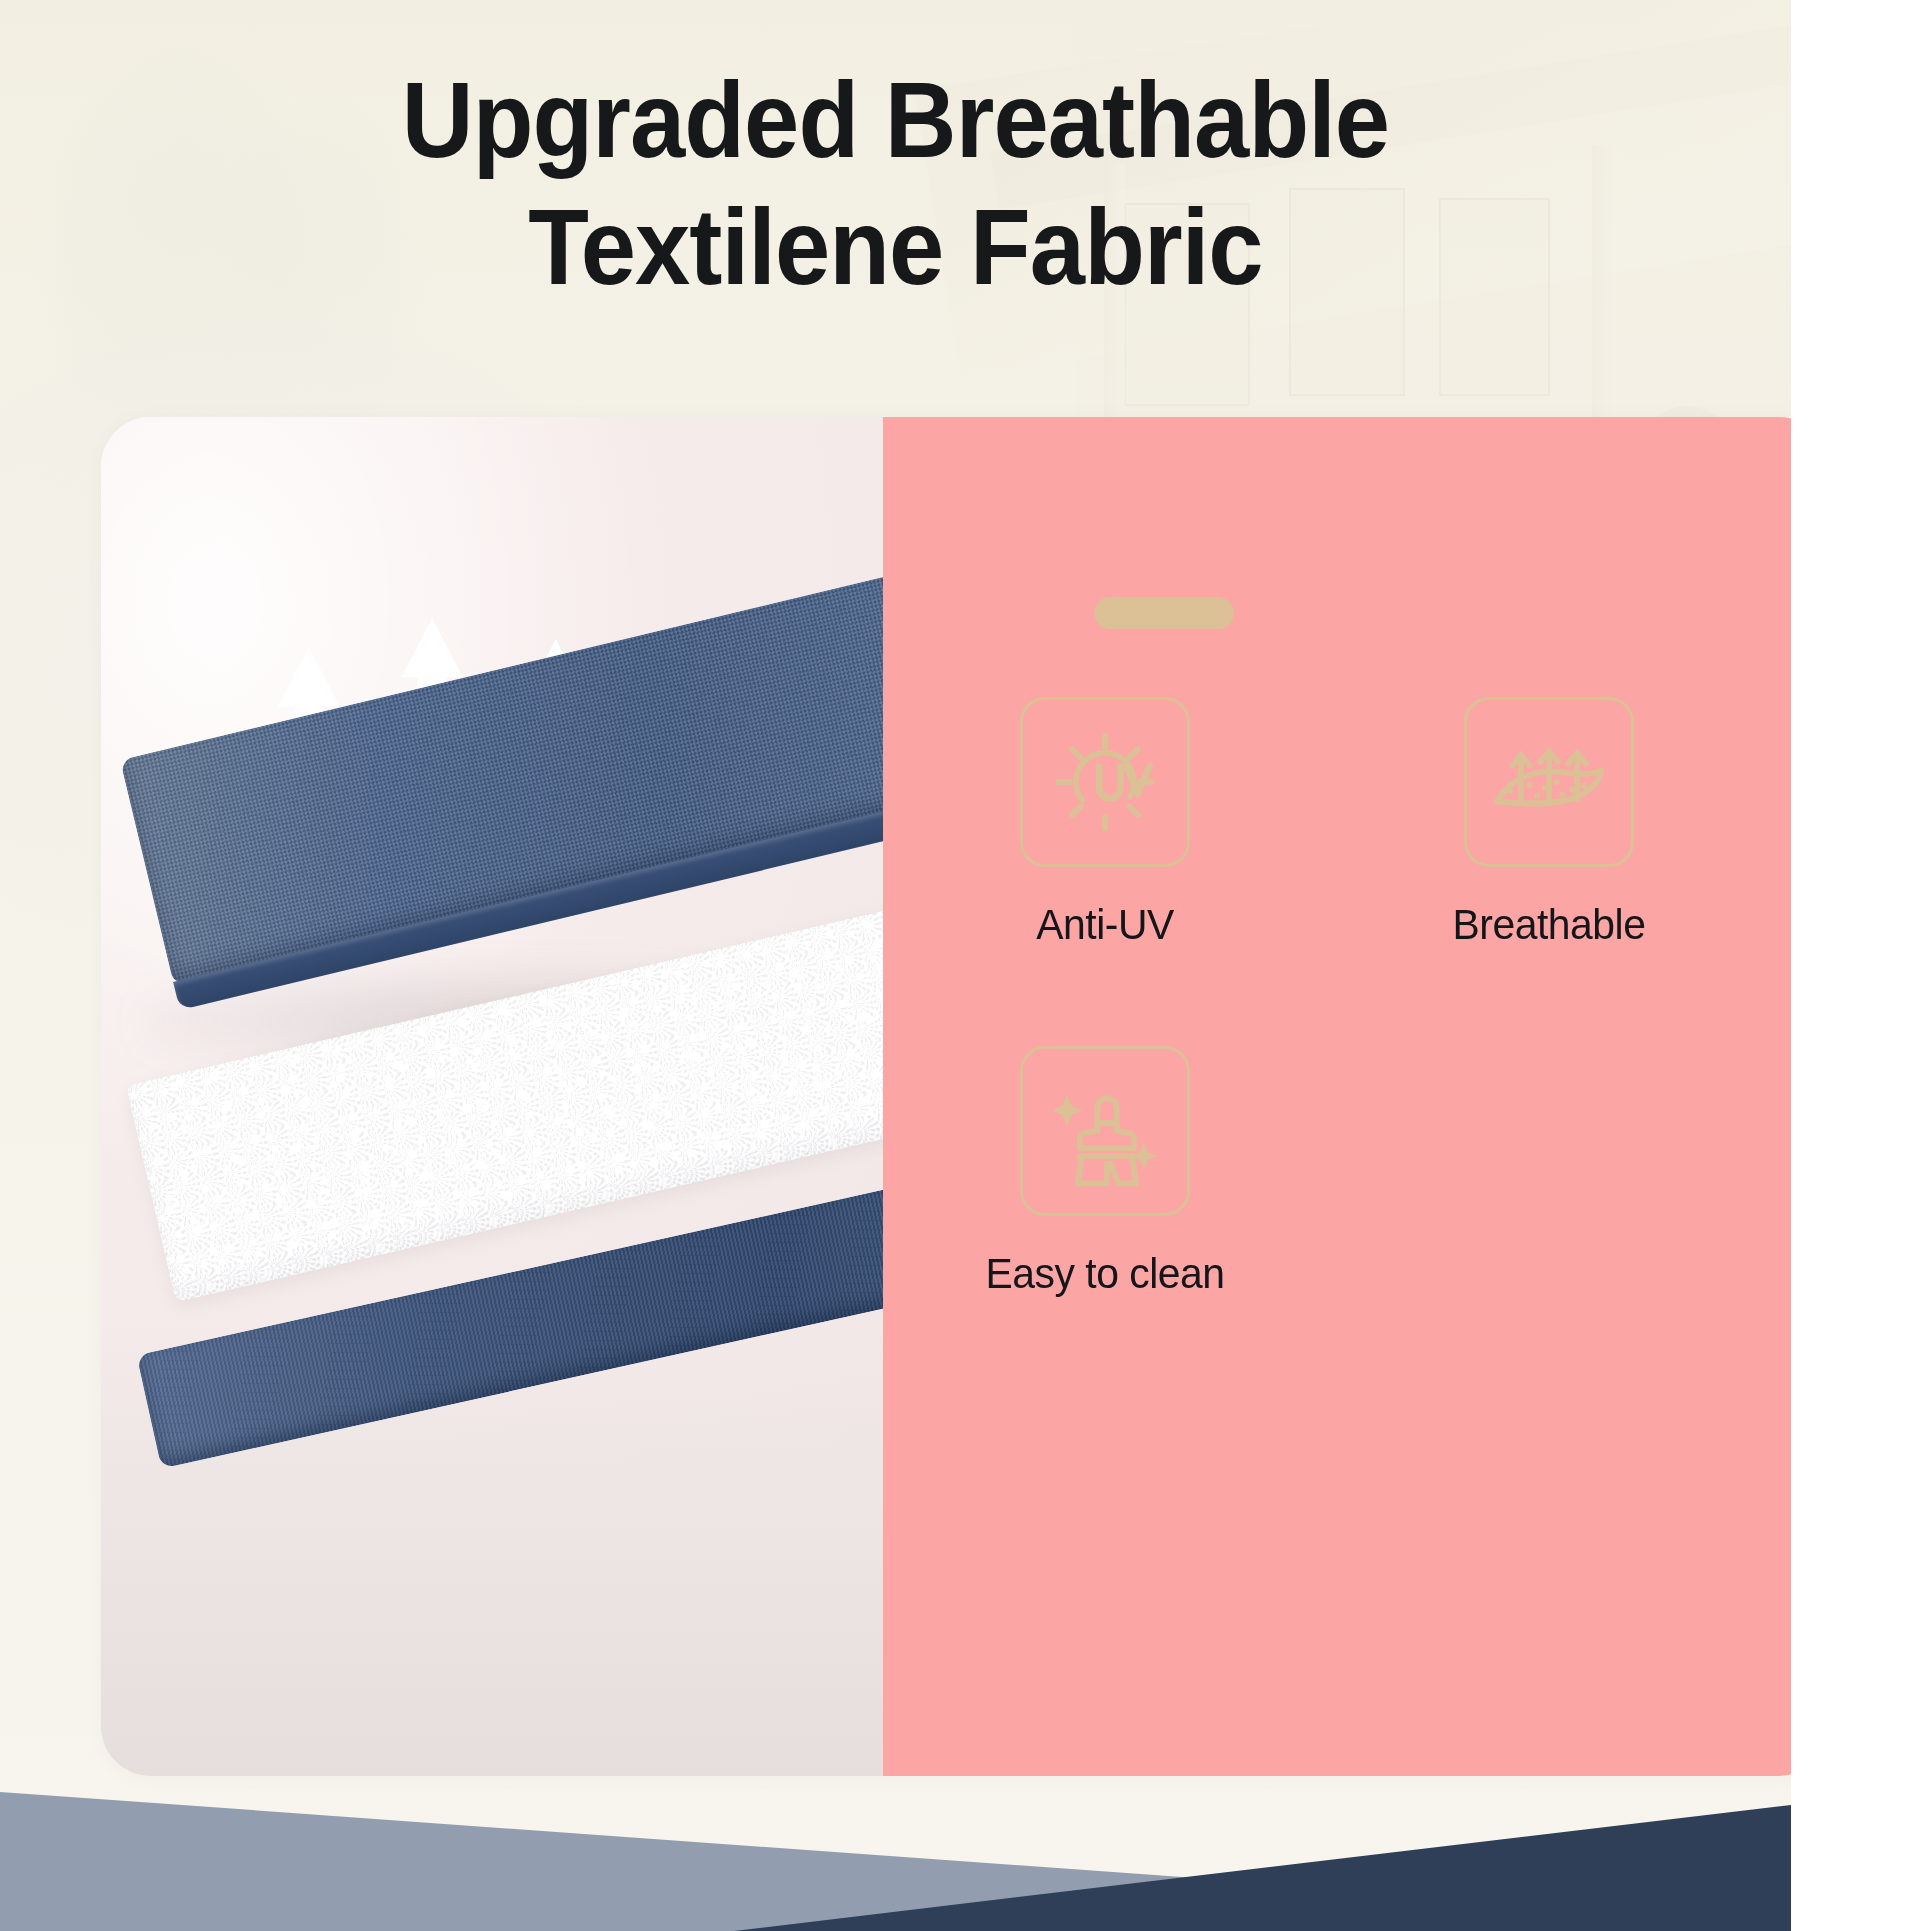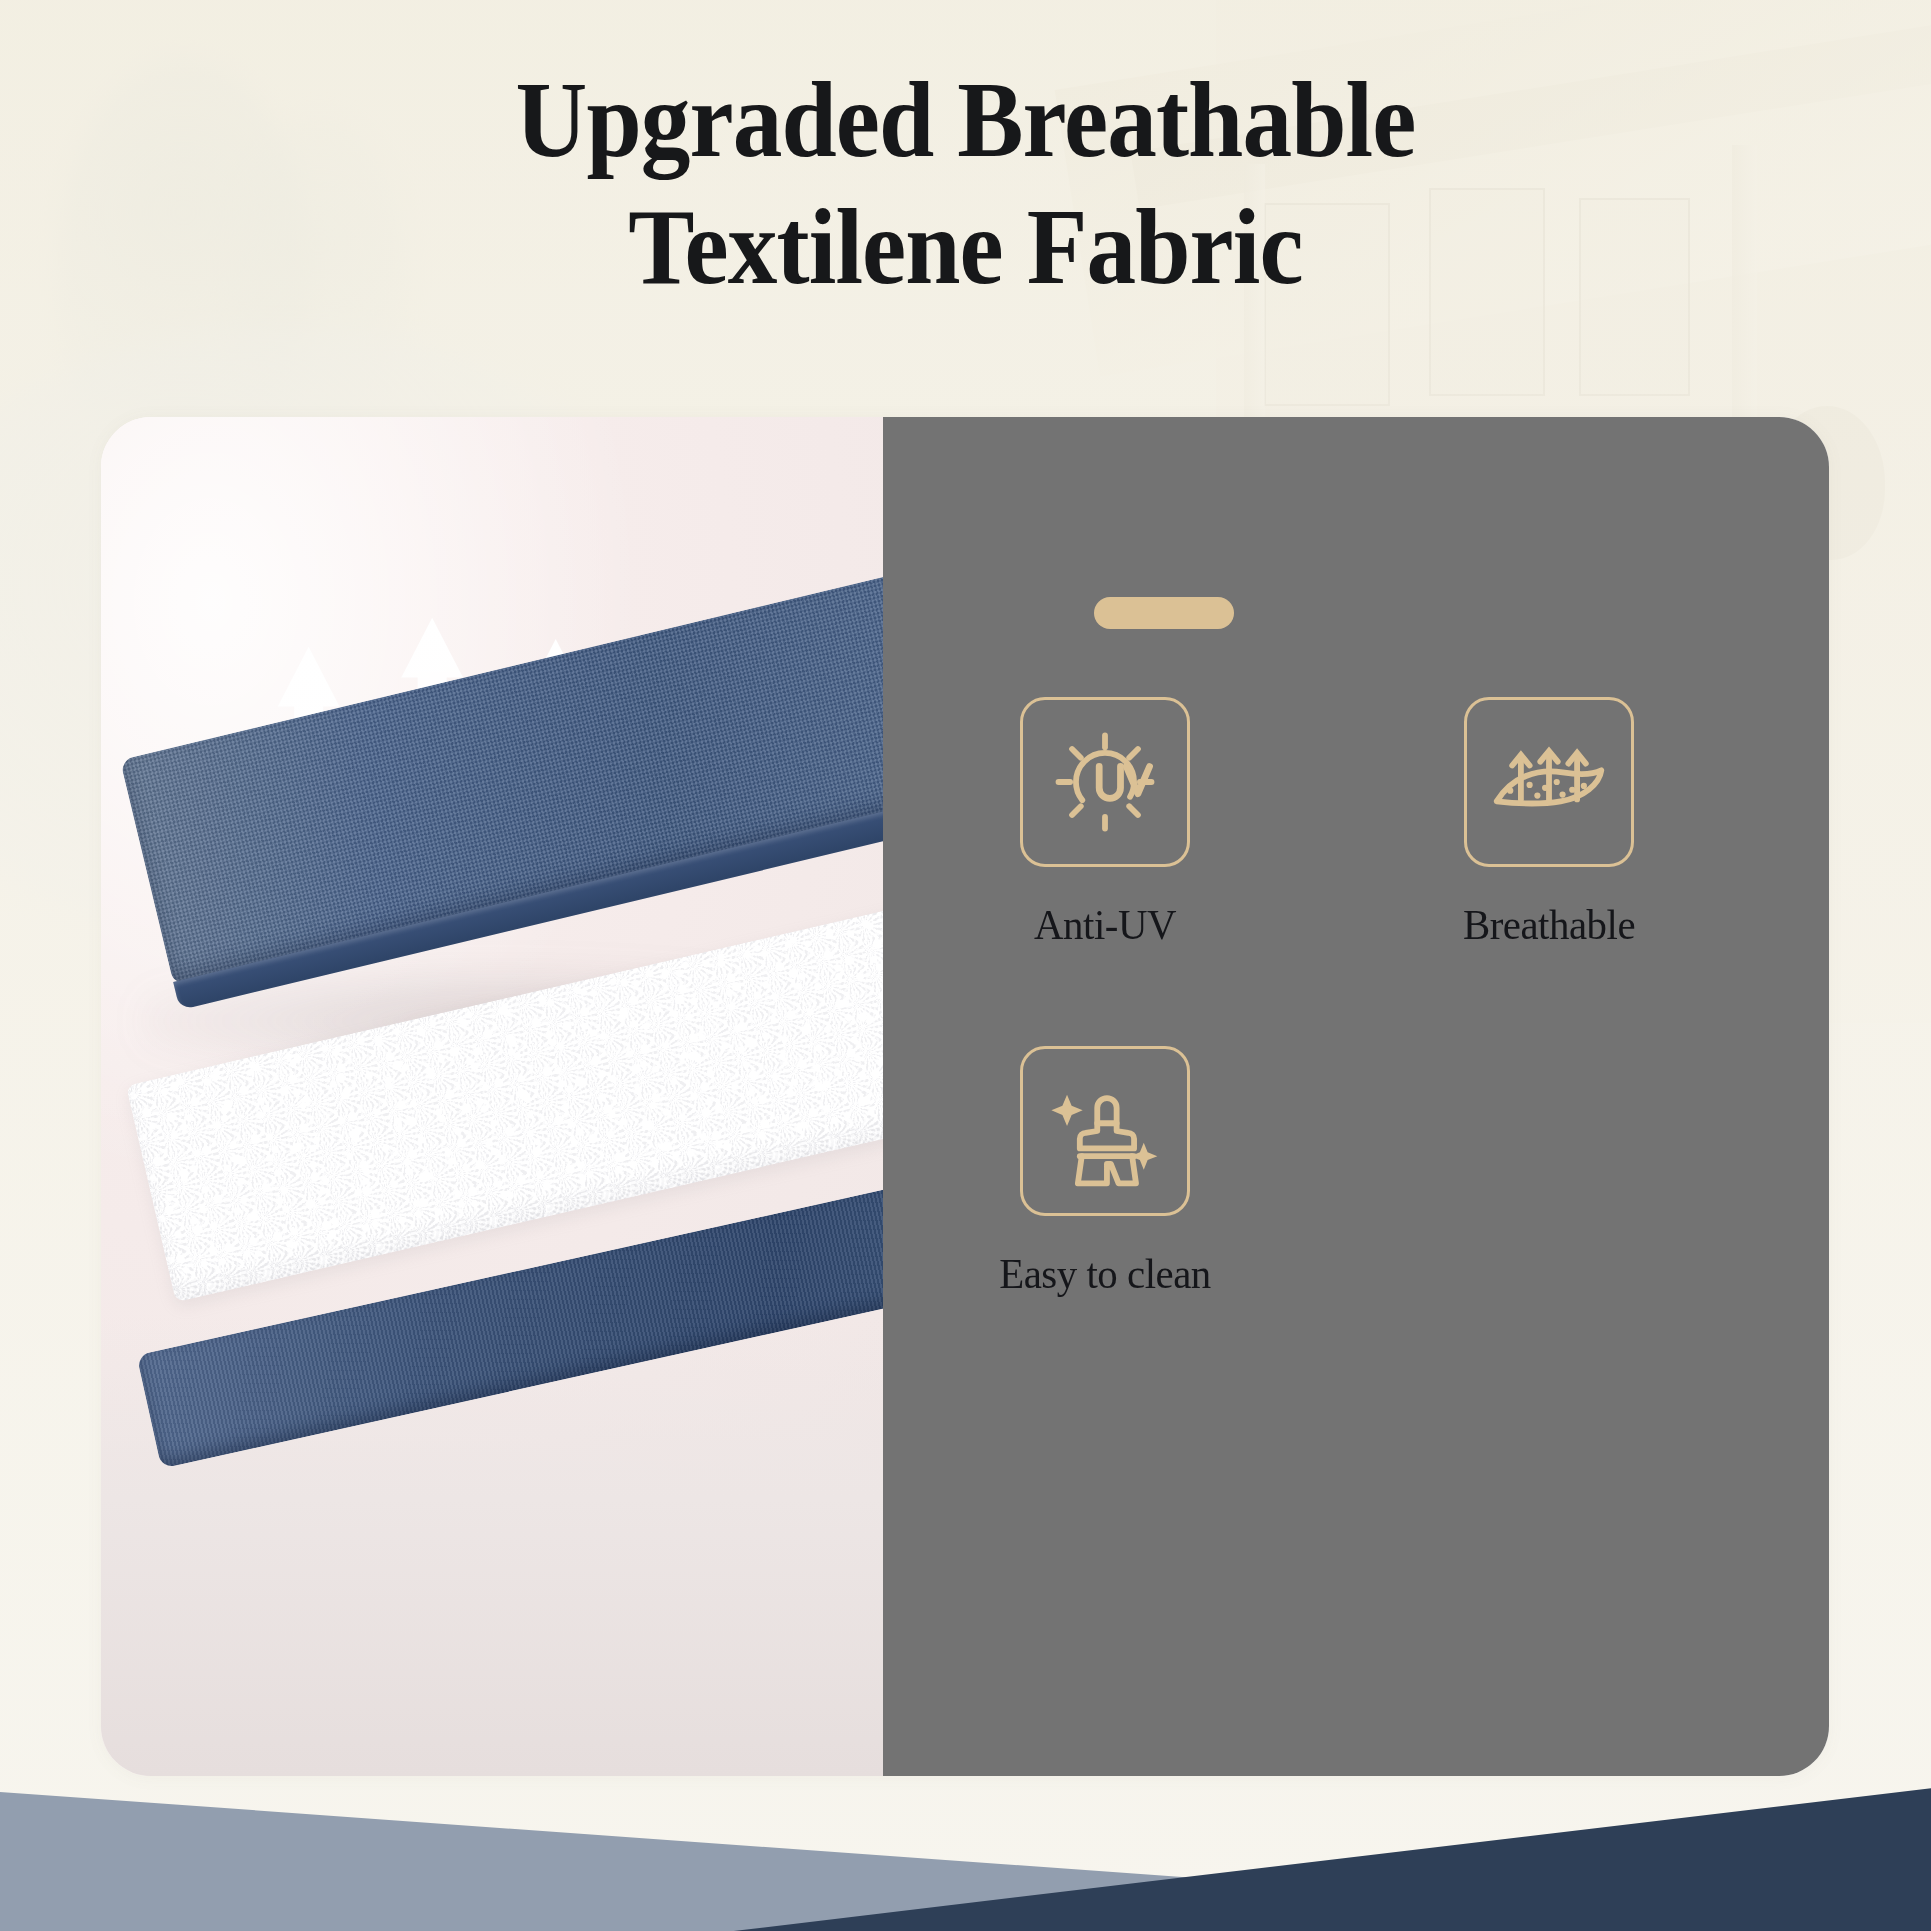--- a/index.html
+++ b/index.html
@@ -5,24 +5,23 @@
   * { margin:0; padding:0; box-sizing:border-box; }
   html, body {
     width:1931px; height:1931px;
     font-family:"Liberation Sans", sans-serif;
     overflow:hidden;
   }
 
   
   .canvas {
     position:relative;
-    width:1931px; height:1931px;
+    width:1791px; height:1931px;
     background:#F4F1E6;
     overflow:hidden;
-    font-family:Liberation Serif, serif;
   }
 
   
   .bg-photo {
     position:absolute; inset:0;
     overflow:hidden;
   }
   .bg-photo .sky {
     position:absolute; inset:0;
     background:
@@ -217,21 +216,21 @@
     position:absolute; left:39px; top:541px;
     width:792px; height:126px;
     background:radial-gradient(ellipse at 45% 50%, rgba(120,110,115,.20), rgba(120,110,115,0) 70%);
     filter:blur(15.4px);
   }
 
   
   .panel {
     position:absolute; left:782px; top:0;
     width:946px; height:100%;
-    background:#737373;
+    background:#fca5a5;
   }
   .accent-bar {
     position:absolute;
     left:211px; top:180px;
     width:140px; height:32px;
     border-radius:16.4px;
     background:#DBC195;
   }
   .grid {
     position:absolute;

